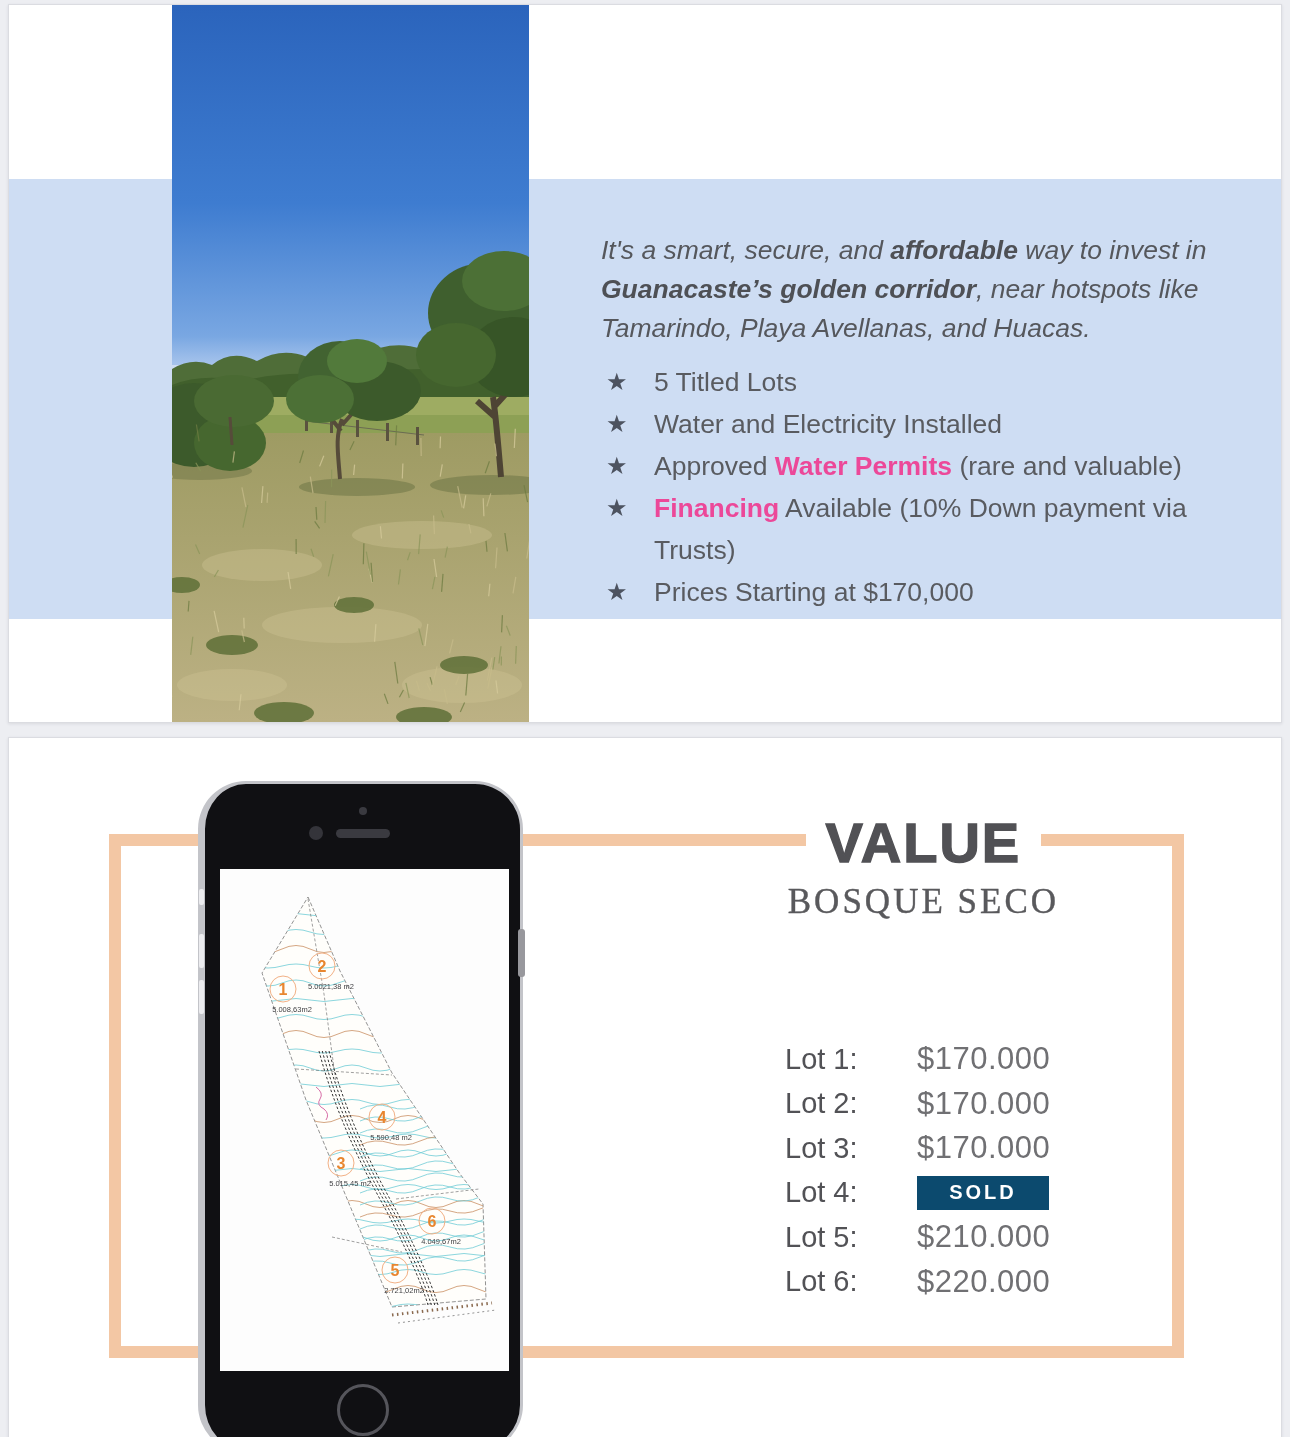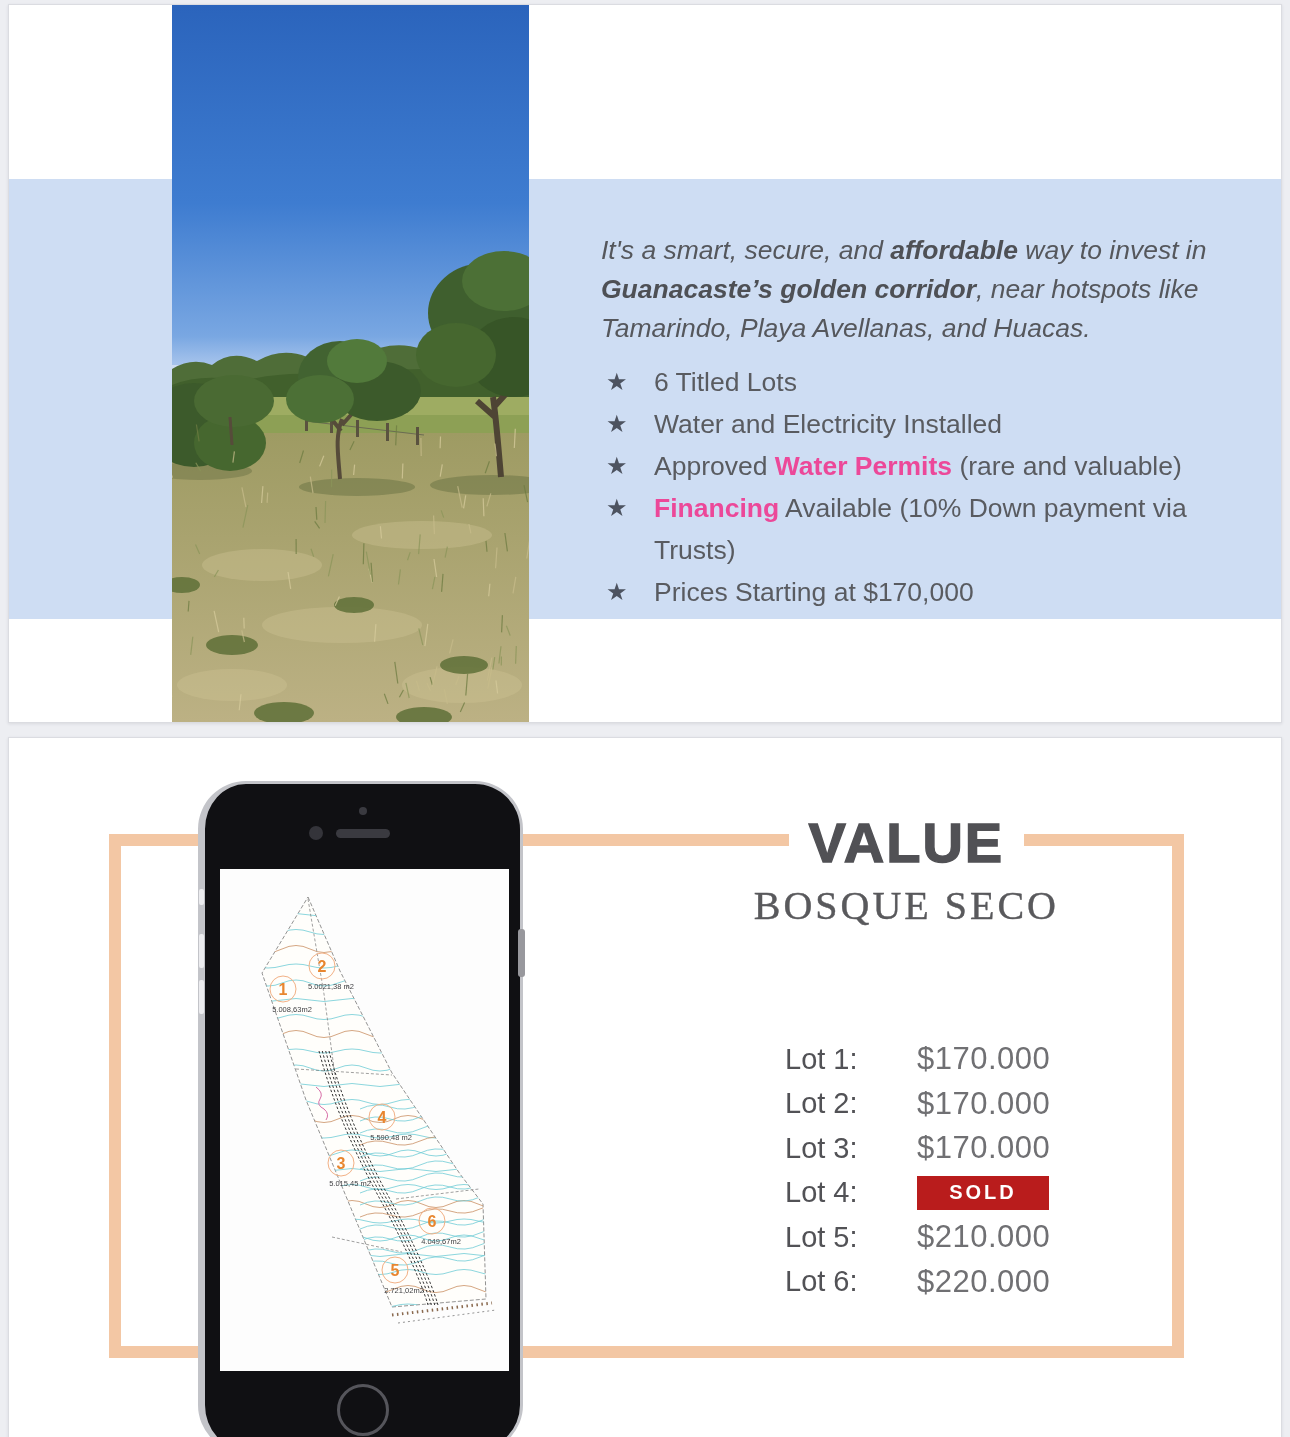--- a/index.html
+++ b/index.html
@@ -22,28 +22,28 @@
   .bullet-row .btxt{flex:1;}
   .bullet-row b{color:#ec4899;}
 
   
   .frame{position:absolute;left:100px;top:96px;width:1075px;height:524px;
          box-sizing:border-box;border:12px solid #F3C7A4;}
   .titleblock{position:absolute;right:222px;top:74px;text-align:center;color:#515155;}
   .t1,.t2{font-weight:bold;font-size:56px;letter-spacing:2px;line-height:62px;
           -webkit-text-stroke:1.4px #515155;}
   .t1 .mask{display:inline-block;background:#fff;padding:0 20px;}
-  .sub{font-family:"Liberation Serif",serif;font-size:40px;letter-spacing:3px;
+  .sub{font-family:"Liberation Serif",serif;font-size:35px;letter-spacing:3px;
        color:#59595C;margin-top:8px;-webkit-text-stroke:0.4px #59595C;}
   .prices{position:absolute;left:776px;top:299px;}
   .price-row{display:flex;align-items:center;height:44.5px;}
   .plabel{width:132px;font-weight:normal;font-size:29px;color:#525256;}
   .pval{font-size:31px;color:#707073;letter-spacing:.5px;}
   .pval.sold{display:flex;align-items:center;justify-content:center;width:132px;height:34px;
-             background:#b91c1c;color:#fff;font-weight:bold;font-size:20px;letter-spacing:3px;}
+             background:#0c4a6e;color:#fff;font-weight:bold;font-size:20px;letter-spacing:3px;}
 
   .phone{position:absolute;left:189px;top:43px;width:325px;height:672px;background:#101013;
          box-sizing:border-box;border:3px solid #C3C4C9;border-left-width:7px;
          border-radius:48px;z-index:5;}
   .screen{position:absolute;left:15px;top:85px;width:289px;height:502px;background:#FDFDFD;}
   .cam-dot{position:absolute;left:calc(50% - 4px);top:23px;width:8px;height:8px;
            border-radius:50%;background:#3A3A40;}
   .camera{position:absolute;left:104px;top:42px;width:14px;height:14px;border-radius:50%;
           background:#34343A;}
   .speaker{position:absolute;left:calc(50% - 27px);top:45px;width:54px;height:9px;
@@ -223,21 +223,21 @@
             <path d="M246.6 549.1 l1.6 -19.7" stroke="#8B955A" stroke-width="1.2" opacity="0.75"></path>
           </g>
       </svg>
     </div>
 
     <p class="para"><span>It's a smart, secure, and </span><b>affordable</b><span> way to invest in </span><b>Guanacaste’s golden corridor</b><span>, near hotspots like Tamarindo, Playa Avellanas, and Huacas.</span></p>
 
     <div class="bullets">
         <div class="bullet-row">
           <span class="star">★</span>
-          <span class="btxt"><span>6 Titled Lots</span><b></b><span></span></span>
+          <span class="btxt"><span>5 Titled Lots</span><b></b><span></span></span>
         </div>
         <div class="bullet-row">
           <span class="star">★</span>
           <span class="btxt"><span>Water and Electricity Installed</span><b></b><span></span></span>
         </div>
         <div class="bullet-row">
           <span class="star">★</span>
           <span class="btxt"><span>Approved </span><b>Water Permits</b><span> (rare and valuable)</span></span>
         </div>
         <div class="bullet-row">

